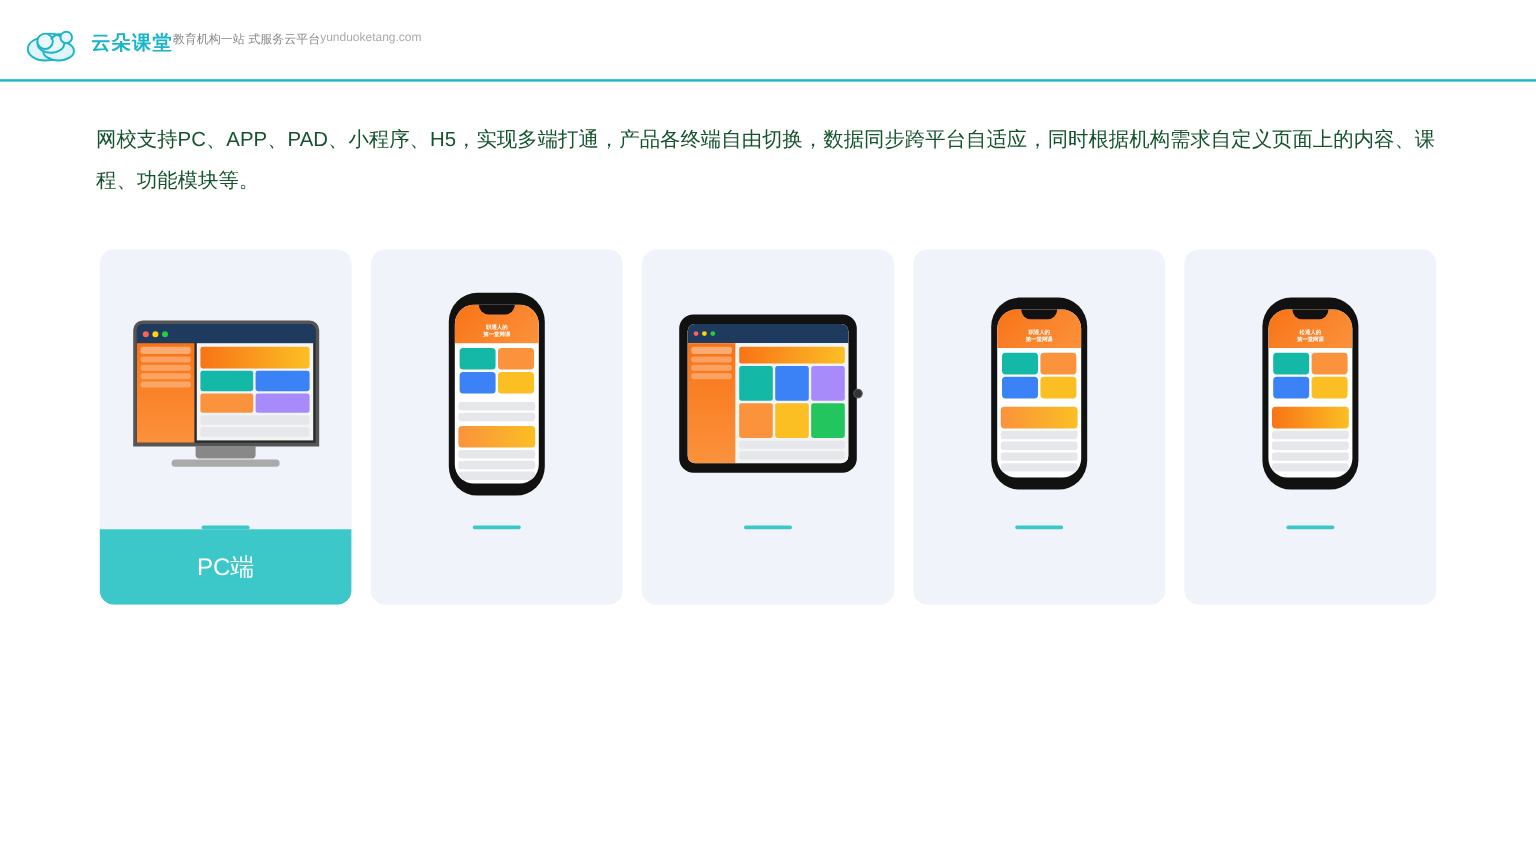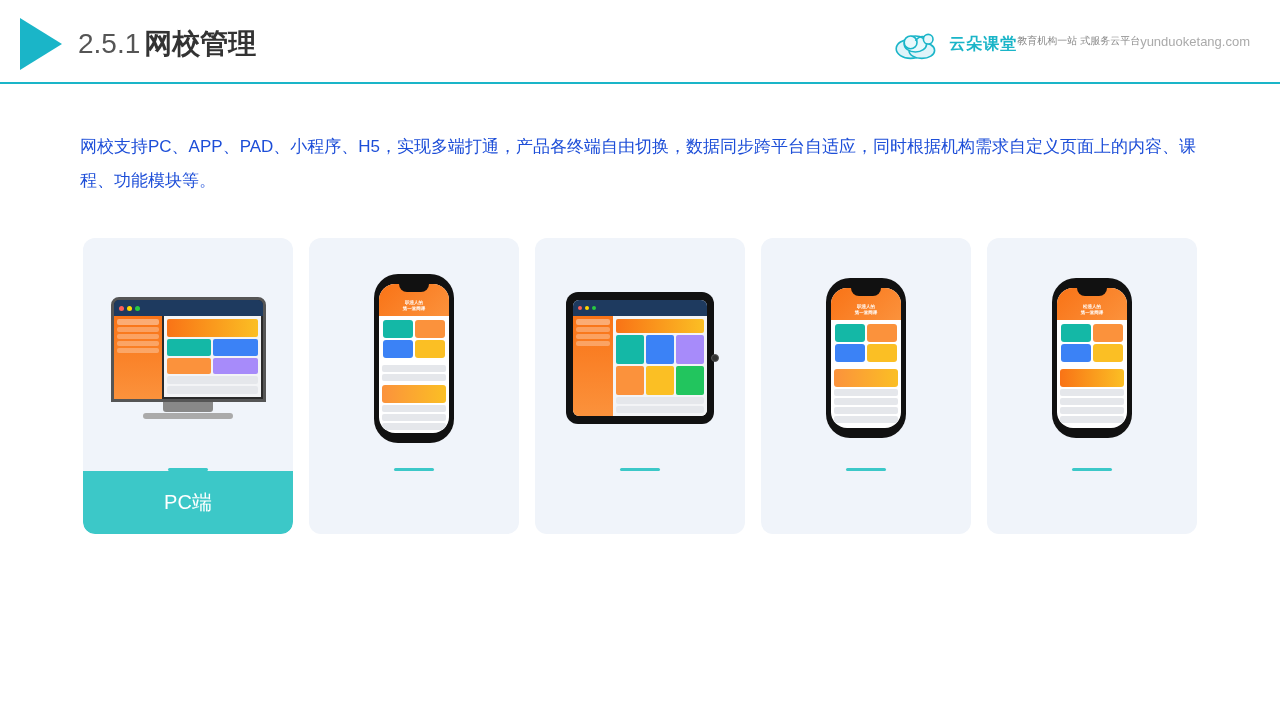--- a/index.html
+++ b/index.html
@@ -68,31 +68,30 @@
       font-weight: 700;
       color: #1ab5c8;
       letter-spacing: 1px;
     }
     .brand-slogan {
       font-size: 10px;
       color: #888;
       white-space: nowrap;
     }
     .brand-url {
-      font-size: 13px;
+      font-size: 10px;
       color: #aaa;
     }
 
     
     .description {
       padding: 32px 80px 20px 80px;
       font-size: 17px;
-      color: #1d4ed8;
+      color: #14532d;
       line-height: 2;
-      margin-top: 14px;
     }
 
     
     .cards-container {
       display: flex;
       gap: 16px;
       padding: 20px 70px;
       justify-content: center;
     }
 
@@ -133,26 +132,20 @@
       background: #3cc8c8;
       border-radius: 2px;
       margin: 0 auto 0;
       display: block;
     }
   </style>
 </head>
 <body>
 
 <div class="header">
-  <div class="header-left">
-    <div class="logo-arrow"></div>
-    <h1 class="page-title">
-      <span class="page-title-num">2.5.1</span><span>网校管理</span>
-    </h1>
-  </div>
   <div class="header-right cloud-logo">
     <svg class="cloud-icon" viewBox="0 0 60 44" fill="none" xmlns="http://www.w3.org/2000/svg">
       <ellipse cx="22" cy="28" rx="18" ry="12" fill="#e0f4fa" stroke="#1ab5c8" stroke-width="2"></ellipse>
       <ellipse cx="36" cy="30" rx="16" ry="10" fill="#e0f4fa" stroke="#1ab5c8" stroke-width="2"></ellipse>
       <ellipse cx="28" cy="22" rx="14" ry="10" fill="#e8f8fc" stroke="#1ab5c8" stroke-width="2"></ellipse>
       <circle cx="22" cy="20" r="8" fill="#e8f8fc" stroke="#1ab5c8" stroke-width="2"></circle>
       <path d="M28 18 Q34 10 42 14" stroke="#1ab5c8" stroke-width="2" fill="none"></path>
       <circle cx="44" cy="16" r="6" fill="#e8f8fc" stroke="#1ab5c8" stroke-width="2"></circle>
     </svg>
     <div class="brand-text">

